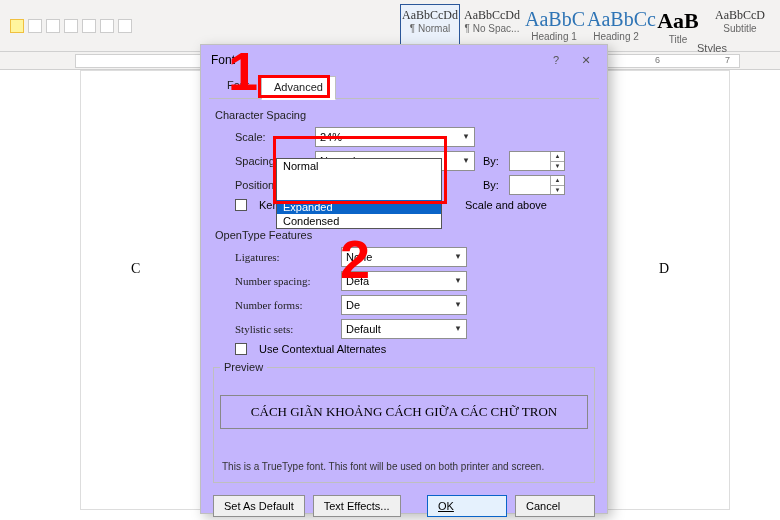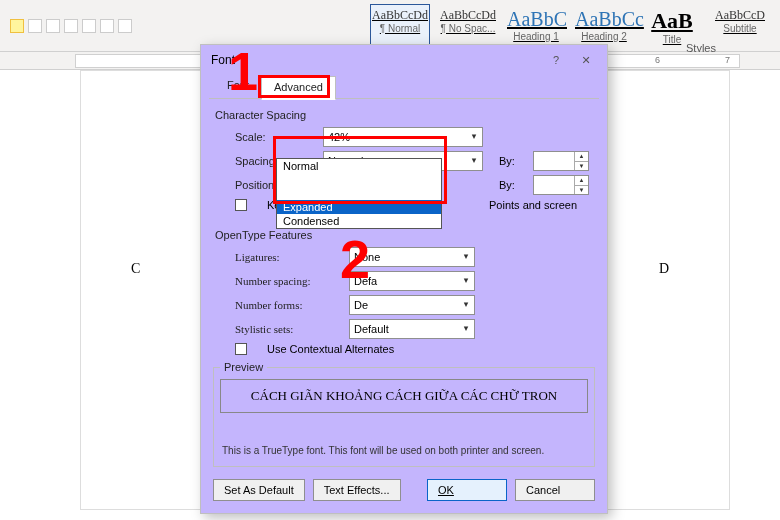--- a/index.html
+++ b/index.html
@@ -27,25 +27,24 @@
     align-items: center;
   }
   .toolbtn {
     width: 14px; height: 14px;
     border: 1px solid #ccc;
     background: #fff;
   }
   .toolbtn.y { background: #fff59d; border-color:#f0c040; }
   .stylegallery {
     display: flex;
-    gap: 8px;
+    gap: 2px;
     margin-left: auto;
     margin-right: 10px;
     align-items: center;
-    text-decoration: underline;
   }
   .styleitem {
     width: 60px;
     height: 44px;
     text-align: center;
     font-size: 10px;
     padding-top: 3px;
     border: 1px solid transparent;
   }
   .styleitem.selected { border: 1px solid #2b579a; background: #eaf1fb; }
@@ -165,21 +164,21 @@
 
   .grp-label {
     font-size: 11px;
     color: #222;
     padding: 10px 14px 4px;
   }
   .row {
     display: flex;
     align-items: center;
     padding: 2px 14px 2px 34px;
-    gap: 16px;
+    gap: 8px;
     font-size: 11px;
   }
   .row .lbl { width: 72px; color:#222; }
   .row .lbl2 { width: 98px; color:#222;font-family:Liberation Serif, serif; }
   .combo {
     display: flex;
     align-items: center;
     border: 1px solid #8f8f8f;
     background: #fff;
     height: 20px;
@@ -231,20 +230,21 @@
   }
   fieldset.preview legend { font-size: 11px; padding: 0 4px; color:#222; }
   .previewbox {
     border: 1px solid #888;
     height: 34px;
     display: flex;
     align-items: center;
     justify-content: center;
     font-family: Georgia, serif;
     font-size: 13px;
+    margin-top: 16px;
   }
   .previewhint { font-size: 10px; color:#333; padding: 4px 2px; margin-top: 28px; }
 
   .btnrow {
     display:flex;
     gap: 8px;
     align-items: center;
     padding: 8px 12px;
   }
   .btn {
@@ -290,21 +290,21 @@
     </div>
     <div class="styleitem huge">
       <div class="samp">AaB</div>
       <div class="label">Title</div>
     </div>
     <div class="styleitem">
       <div class="samp">AaBbCcD</div>
       <div class="label">Subtitle</div>
     </div>
   </div>
-  <div class="sectionlabel" style="position:absolute; right:64px; top:42px;">Styles</div>
+  <div class="sectionlabel" style="position:absolute; right:53px; top:42px;">Styles</div>
 </div>
 
 <div class="ruler">
   <div class="strip"></div>
   <span class="tick" style="right:120px">6</span>
   <span class="tick" style="right:50px">7</span>
 </div>
 
 <div class="docbg">
   <span class="docshadowtext" style="left:50px">C</span>
@@ -322,21 +322,21 @@
     <div class="tabs-underline"></div>
     <div class="tab">Font</div>
     <div class="tab active">Advanced</div>
   </div>
 
   <div class="grp-label">Character Spacing</div>
 
   <div class="row">
     <span class="lbl">Scale:</span>
     <div class="combo" style="width:160px">
-      <span class="val">42%</span>
+      <span class="val">24%</span>
       <span class="arrow">▾</span>
     </div>
   </div>
 
   <div class="row">
     <span class="lbl">Spacing:</span>
     <div class="combo" style="width:160px">
       <span class="val">Normal</span>
       <span class="arrow">▾</span>
     </div>
@@ -360,21 +360,21 @@
           <span class="b">▲</span>
           <span class="b">▼</span>
         </span>
     </div>
   </div>
 
   <div class="row">
     <span class="chk"></span>
     <span style="flex:0 0 120px">Kerning for fonts:</span>
     <span style="width:70px"></span>
-    <span>Points and screen</span>
+    <span>Scale and above</span>
   </div>
 
   <div class="grp-label" style="padding-top:16px">OpenType Features</div>
 
   <div class="row">
     <span class="lbl2">Ligatures:</span>
     <div class="combo" style="width:126px">
       <span class="val">None</span>
       <span class="arrow">▾</span>
     </div>

